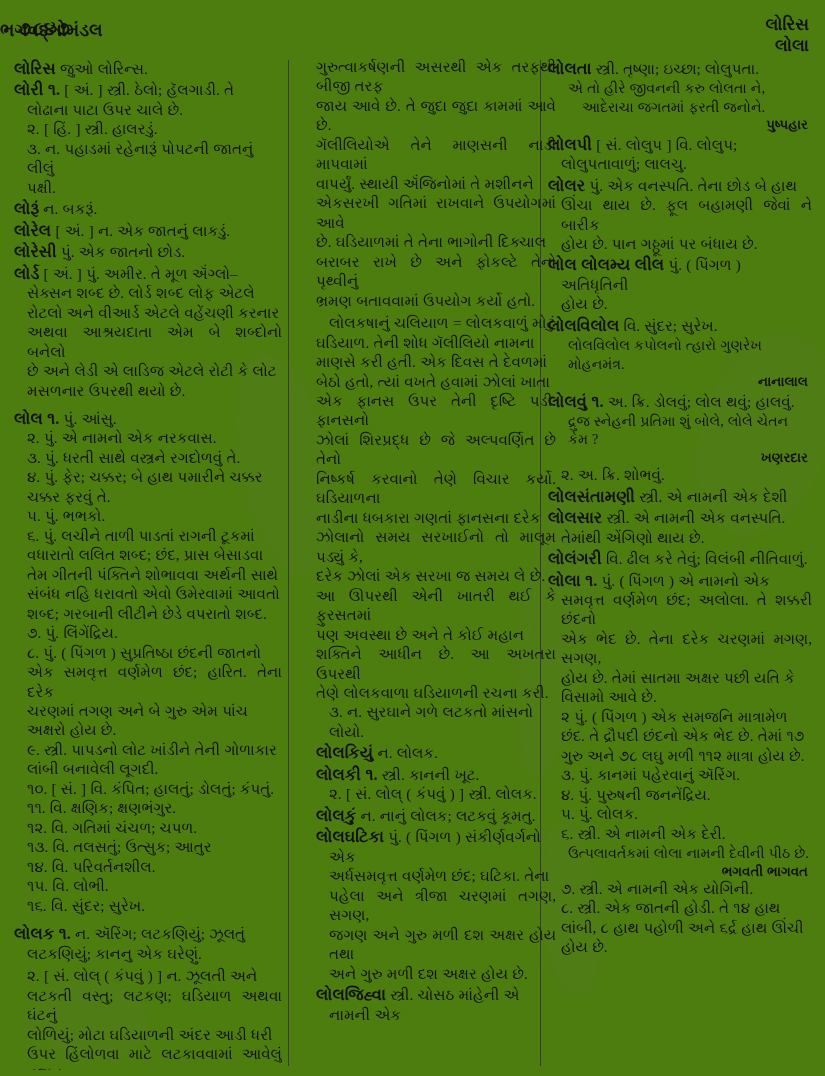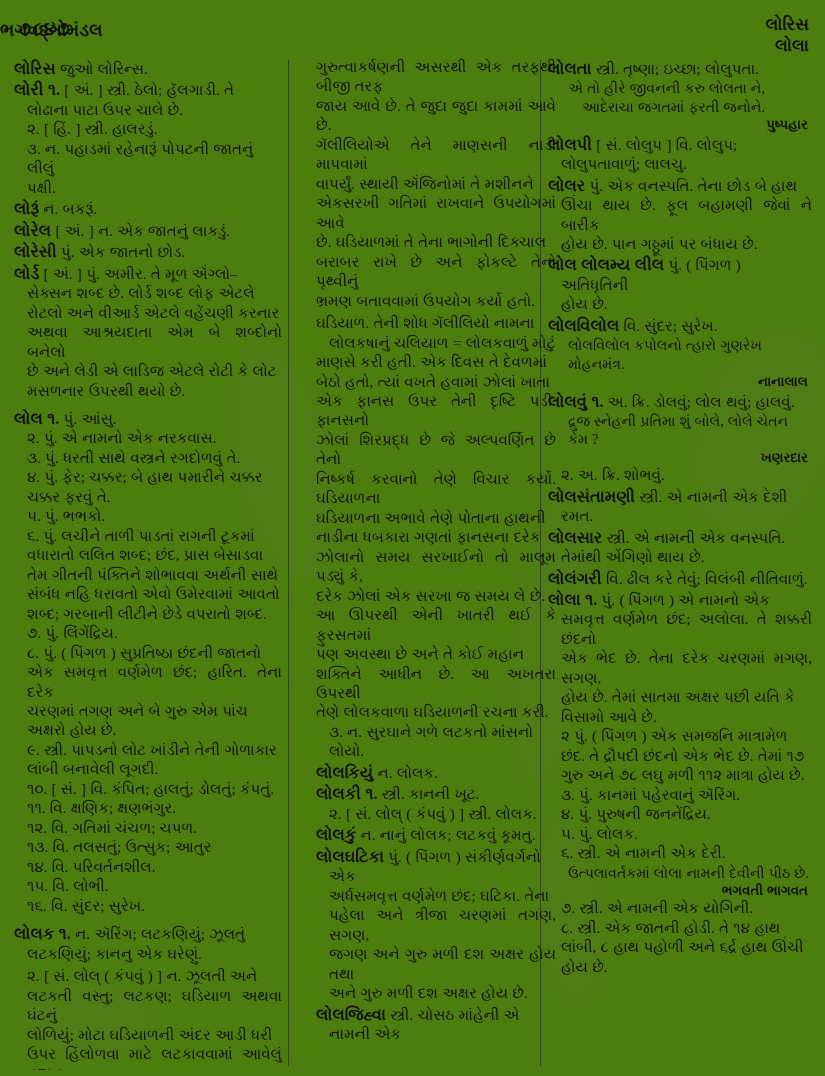--- a/index.html
+++ b/index.html
@@ -212,28 +212,27 @@
     <div class="col" id="col-2">
         <div class="line just"><span>ગુરુત્વાકર્ષણની અસરથી એક તરફથી બીજી તરફ</span></div>
         <div class="line just"><span>જાય આવે છે. તે જુદા જુદા કામમાં આવે છે.</span></div>
         <div class="line just"><span>ગૅલીલિયોએ તેને માણસની નાડી માપવામાં</span></div>
         <div class="line just"><span>વાપર્યું. સ્થાયી ઍંજિનોમાં તે મશીનને</span></div>
         <div class="line just"><span>એકસરખી ગતિમાં રાખવાને ઉપયોગમાં આવે</span></div>
         <div class="line just"><span>છે. ઘડિયાળમાં તે તેના ભાગોની દિક્ચાલ</span></div>
         <div class="line just"><span>બરાબર રાખે છે અને ફોકલ્ટે તેનો પૃથ્વીનું</span></div>
         <div class="line just"><span>ભ્રમણ બતાવવામાં ઉપયોગ કર્યો હતો.</span></div>
         <div class="gap-s"></div>
+        <div class="line indent just"><span>લોલકષાનું ચલિયાળ = લોલકવાળું મોટું</span></div>
         <div class="line just"><span>ઘડિયાળ. તેની શોધ ગૅલીલિયો નામના</span></div>
-        <div class="line indent just"><span>લોલકષાનું ચલિયાળ = લોલકવાળું મોટું</span></div>
         <div class="line just"><span>માણસે કરી હતી. એક દિવસ તે દેવળમાં</span></div>
         <div class="line just"><span>બેઠો હતો, ત્યાં વખતે હવામાં ઝોલાં ખાતા</span></div>
         <div class="line just"><span>એક ફાનસ ઉપર તેની દૃષ્ટિ પડી. ફાનસનો</span></div>
         <div class="line just"><span>ઝોલાં શિરપ્રદ્ધ છે જે અલ્પવર્ણિત છે તેનો</span></div>
         <div class="line just"><span>નિષ્કર્ષ કરવાનો તેણે વિચાર કર્યો. ઘડિયાળના</span></div>
-        <div class="line just"><span>ઘડિયાળના અભાવે તેણે પોતાના હાથની</span></div>
         <div class="line just"><span>નાડીના ધબકારા ગણતાં ફાનસના દરેક</span></div>
         <div class="line just"><span>ઝોલાનો સમય સરખાઈનો તો માલૂમ પડ્યું કે,</span></div>
         <div class="line just"><span>દરેક ઝોલાં એક સરખા જ સમય લે છે.</span></div>
         <div class="line just"><span>આ ઊપરથી એની ખાતરી થઈ કે ફુરસતમાં</span></div>
         <div class="line just"><span>પણ અવસ્થા છે અને તે કોઈ મહાન</span></div>
         <div class="line just"><span>શક્તિને આધીન છે. આ અખતરા ઉપરથી</span></div>
         <div class="line just"><span>તેણે લોલકવાળા ઘડિયાળની રચના કરી.</span></div>
         <div class="line indent"><span>૩. ન. સુરઘાને ગળે લટકતો માંસનો લોયો.</span></div>
         <div class="line hang"><span class="hw">લોલકિયું</span><span> ન. લોલક.</span></div>
         <div class="line hang"><span class="hw">લોલકી ૧.</span><span> સ્ત્રી. કાનની ખૂટ.</span></div>
@@ -259,21 +258,20 @@
         <div class="line hang"><span class="hw">લોલ લોલમ્ય લીલ</span><span> પું. ( પિંગળ ) અતિધૃતિની</span></div>
         <div class="line indent"><span>હોય છે.</span></div>
         <div class="line hang"><span class="hw">લોલવિલોલ</span><span> વિ. સુંદર; સુરેખ.</span></div>
         <div class="line quote">લોલવિલોલ કપોલનો ત્હારો ગુણરેખ મોહનમંત્ર.</div>
         <div class="line src">નાનાલાલ</div>
         <div class="line hang"><span class="hw">લોલવું ૧.</span><span> અ. ક્રિ. ડોલવું; લોલ થવું; હાલવું.</span></div>
         <div class="line quote">દ્રુજ સ્નેહની પ્રતિમા શું બોલે, લોલે ચેતન કેમ ?</div>
         <div class="line src">ખણરદાર</div>
         <div class="line indent"><span>૨. અ. ક્રિ. શોભવું.</span></div>
         <div class="line hang"><span class="hw">લોલસંતામણી</span><span> સ્ત્રી. એ નામની એક દેશી</span></div>
-        <div class="line indent"><span>રમત.</span></div>
         <div class="line hang"><span class="hw">લોલસાર</span><span> સ્ત્રી. એ નામની એક વનસ્પતિ.</span></div>
         <div class="line indent"><span>તેમાંથી એંગિણો થાય છે.</span></div>
         <div class="line hang"><span class="hw">લોલંગરી</span><span> વિ. ઢીલ કરે તેવું; વિલંબી નીતિવાળું.</span></div>
         <div class="line hang"><span class="hw">લોલા ૧.</span><span> પું. ( પિંગળ ) એ નામનો એક</span></div>
         <div class="line indent just"><span>સમવૃત્ત વર્ણમેળ છંદ; અલોલા. તે શક્કરી છંદનો</span></div>
         <div class="line indent just"><span>એક ભેદ છે. તેના દરેક ચરણમાં મગણ, સગણ,</span></div>
         <div class="line indent just"><span>હોય છે. તેમાં સાતમા અક્ષર પછી યતિ કે</span></div>
         <div class="line indent"><span>વિસામો આવે છે.</span></div>
         <div class="line indent"><span>૨ પું. ( પિંગળ ) એક સમજનિ માત્રામેળ</span></div>
         <div class="line indent just"><span>છંદ. તે દ્રૌપદી છંદનો એક ભેદ છે. તેમાં ૧૭</span></div>

